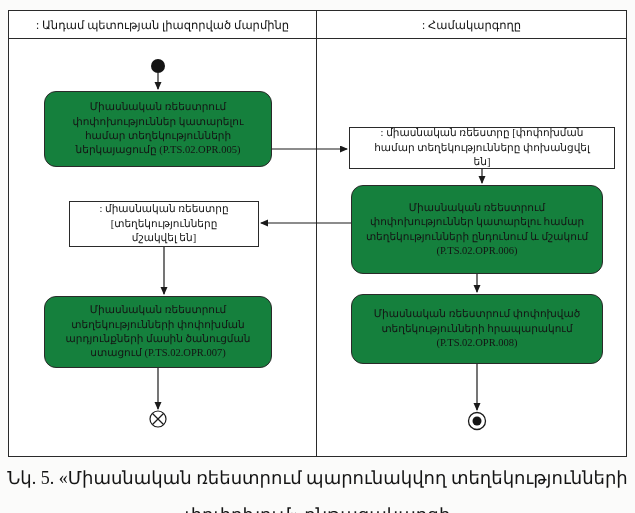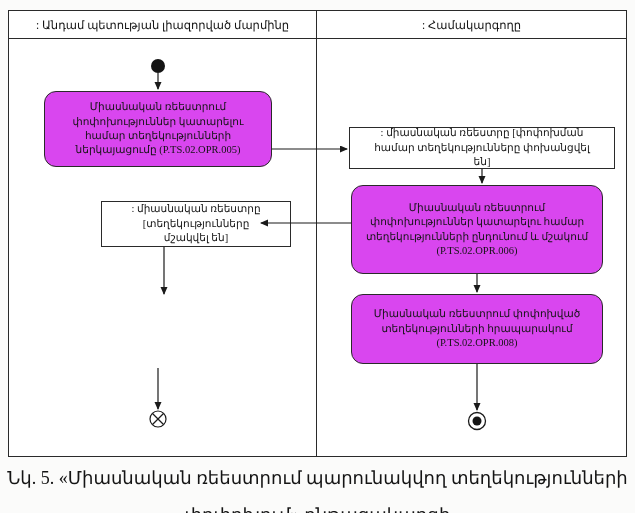--- a/index.html
+++ b/index.html
@@ -20,21 +20,21 @@
     font-size:11.5px; box-sizing:border-box; background:#fff;
   }
   .lane-header.left  { left:0; width:307px; }
   .lane-header.right { left:308px; width:309px; }
   .divider {
     position:absolute; left:307px; top:0; width:0; height:445px;
     border-left:1px solid #2a2a2a;
   }
   .activity {
     position:absolute; border:1px solid #2a2a2a; border-radius:12px;
-    background:#d946ef; box-sizing:border-box;
+    background:#15803d; box-sizing:border-box;
     display:flex; align-items:center; justify-content:center;
     text-align:center; font-size:10.5px; line-height:1.38; padding:4px 9px;
   }
   .object-node {
     position:absolute; border:1px solid #2a2a2a; background:#fff;
     box-sizing:border-box;
     display:flex; align-items:center; justify-content:center;
     text-align:center; font-size:10.5px; line-height:1.38; padding:2px 20px;
   }
   svg.overlay { position:absolute; left:0; top:0; pointer-events:none; }
@@ -61,24 +61,27 @@
   </div>
 
   <div class="object-node" style="left:340px; top:116px; width:266px; height:42px;">
     <span>: միասնական ռեեստրը [փոփոխման համար տեղեկությունները փոխանցվել են]</span>
   </div>
 
   <div class="activity" style="left:342px; top:174px; width:252px; height:89px;">
     <span>Միասնական ռեեստրում փոփոխություններ կատարելու համար տեղեկությունների ընդունում և մշակում (P.TS.02.OPR.006)</span>
   </div>
 
-  <div class="object-node" style="left:60px; top:190px; width:190px; height:46px;margin-left:32px;">
+  <div class="object-node" style="left:60px; top:190px; width:190px; height:46px;">
     <span>: միասնական ռեեստրը [տեղեկությունները մշակվել են]</span>
   </div>
 
+  <div class="activity" style="left:35px; top:285px; width:228px; height:72px;">
+    <span>Միասնական ռեեստրում տեղեկությունների փոփոխման արդյունքների մասին ծանուցման ստացում (P.TS.02.OPR.007)</span>
+  </div>
 
   <div class="activity" style="left:342px; top:283px; width:252px; height:70px;">
     <span>Միասնական ռեեստրում փոփոխված տեղեկությունների հրապարակում (P.TS.02.OPR.008)</span>
   </div>
 
   <svg class="overlay" width="617" height="445" viewBox="0 0 617 445">
     <defs>
       <marker id="arrow" markerWidth="9" markerHeight="8" refX="7" refY="3.5" orient="auto" markerUnits="userSpaceOnUse">
         <path d="M0,0 L8,3.5 L0,7 Z" fill="#1a1a1a"></path>
       </marker>

